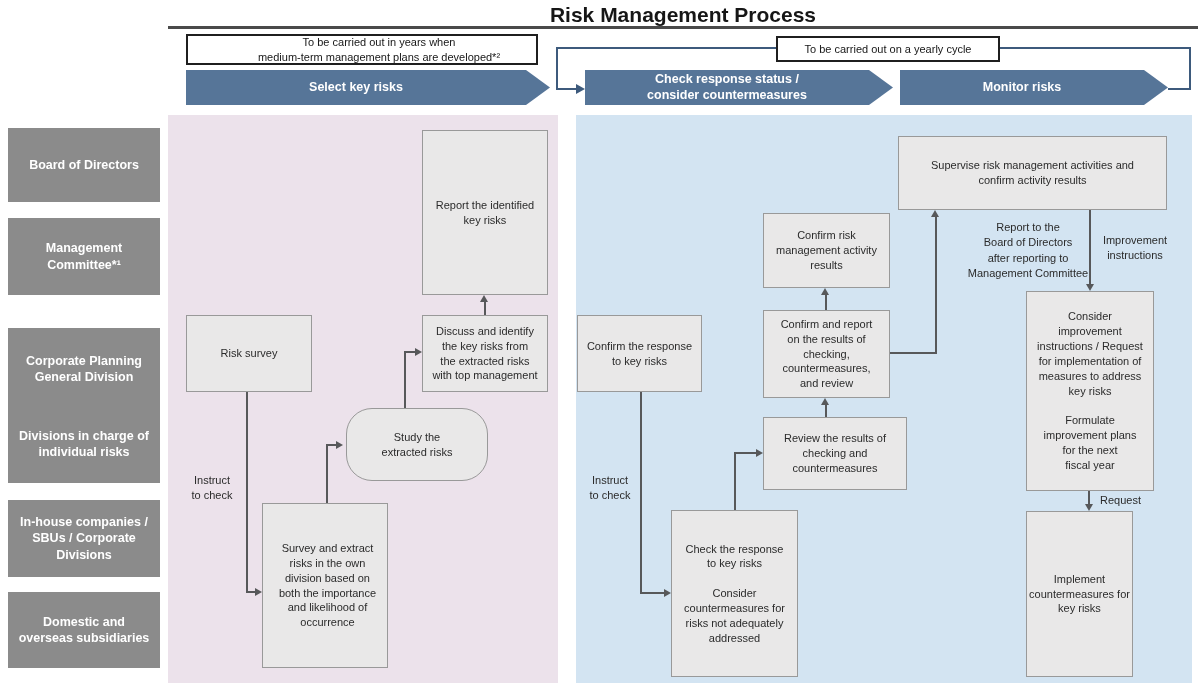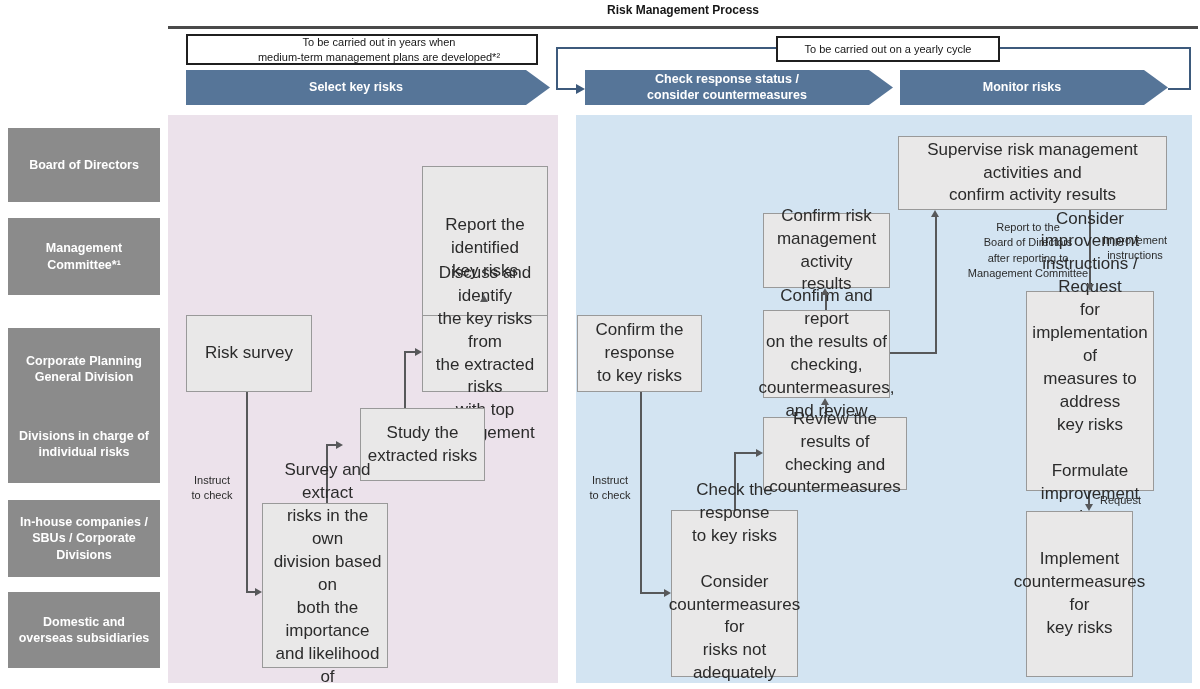--- a/index.html
+++ b/index.html
@@ -16,21 +16,21 @@
     --text:#2b2b2b;
   }
   html,body{margin:0;padding:0;background:#ffffff;}
   #stage{
     position:relative;width:1200px;height:689px;overflow:hidden;
     font-family:"Liberation Sans",sans-serif;color:var(--text);background:#ffffff;
   }
   .abs{position:absolute;}
   .title{
     left:168px;top:3px;width:1030px;text-align:center;
-    font-size:12px;font-weight:bold;color:#161616;
+    font-size:21px;font-weight:bold;color:#161616;
   }
   .title-rule{left:168px;top:26px;width:1030px;height:3px;background:var(--title-rule);}
   .panel{top:115px;height:568px;}
   .panel.select{left:168px;width:390px;background:var(--panel-select);}
   .panel.cycle{left:576px;width:616px;background:var(--panel-cycle);}
   .actor{
     left:8px;width:152px;background:var(--actor-bg);color:#ffffff;
     font-size:12.5px;font-weight:bold;line-height:1.3;
     display:flex;align-items:center;justify-content:center;text-align:center;
     white-space:pre-line;
@@ -43,21 +43,21 @@
     clip-path:polygon(0 0,calc(100% - 24px) 0,100% 50%,calc(100% - 24px) 100%,0 100%);
   }
   .ann{
     background:#ffffff;border:2px solid var(--ann-border);
     font-size:11px;line-height:1.35;color:#161616;
     display:flex;align-items:center;justify-content:center;text-align:center;
     white-space:pre-line;box-sizing:border-box;z-index:6;
   }
   .box{
     background:var(--box-bg);border:1px solid var(--box-border);
-    font-size:17px;line-height:1.35;color:var(--text);
+    font-size:11px;line-height:1.35;color:var(--text);
     display:flex;align-items:center;justify-content:center;text-align:center;
     white-space:pre-line;box-sizing:border-box;padding:2px;z-index:3;
   }
   .elabel{
     font-size:11px;line-height:1.4;color:var(--text);
     text-align:center;white-space:pre-line;z-index:4;
   }
   .vline{width:2px;background:var(--arrow);z-index:2;}
   .hline{height:2px;background:var(--arrow);z-index:2;}
   .loopline{background:var(--loop-line);z-index:2;}
@@ -100,28 +100,28 @@
   <div class="abs actor" style="top:328px;height:82px;">Corporate Planning
 General Division</div>
   <div class="abs actor" style="top:405px;height:78px;">Divisions in charge of
 individual risks</div>
   <div class="abs actor" style="top:592px;height:76px;">Domestic and
 overseas subsidiaries</div>
   <div class="abs actor" style="top:500px;height:77px;">In-house companies /
 SBUs / Corporate
 Divisions</div>
 
-  <div class="abs box" style="left:422px;top:130px;width:126px;height:165px;margin-top:36px;">Report the identified
+  <div class="abs box" style="left:422px;top:130px;width:126px;height:165px;">Report the identified
 key risks</div>
   <div class="abs box" style="left:186px;top:315px;width:126px;height:77px;">Risk survey</div>
   <div class="abs box" style="left:422px;top:315px;width:126px;height:77px;">Discuss and identify
 the key risks from
 the extracted risks
 with top management</div>
-  <div class="abs box" style="left:360px;top:408px;width:125px;height:73px;">Study the
+  <div class="abs box" style="left:346px;top:408px;width:142px;height:73px;border-radius:26px;">Study the
 extracted risks</div>
   <div class="abs box" style="left:262px;top:503px;width:126px;height:165px;padding-left:7px;">Survey and extract
 risks in the own
 division based on
 both the importance
 and likelihood of
 occurrence</div>
 
   <div class="abs vline" style="left:246px;top:392px;height:201px;"></div>
   <div class="abs hline" style="left:246px;top:591px;width:12px;"></div>

